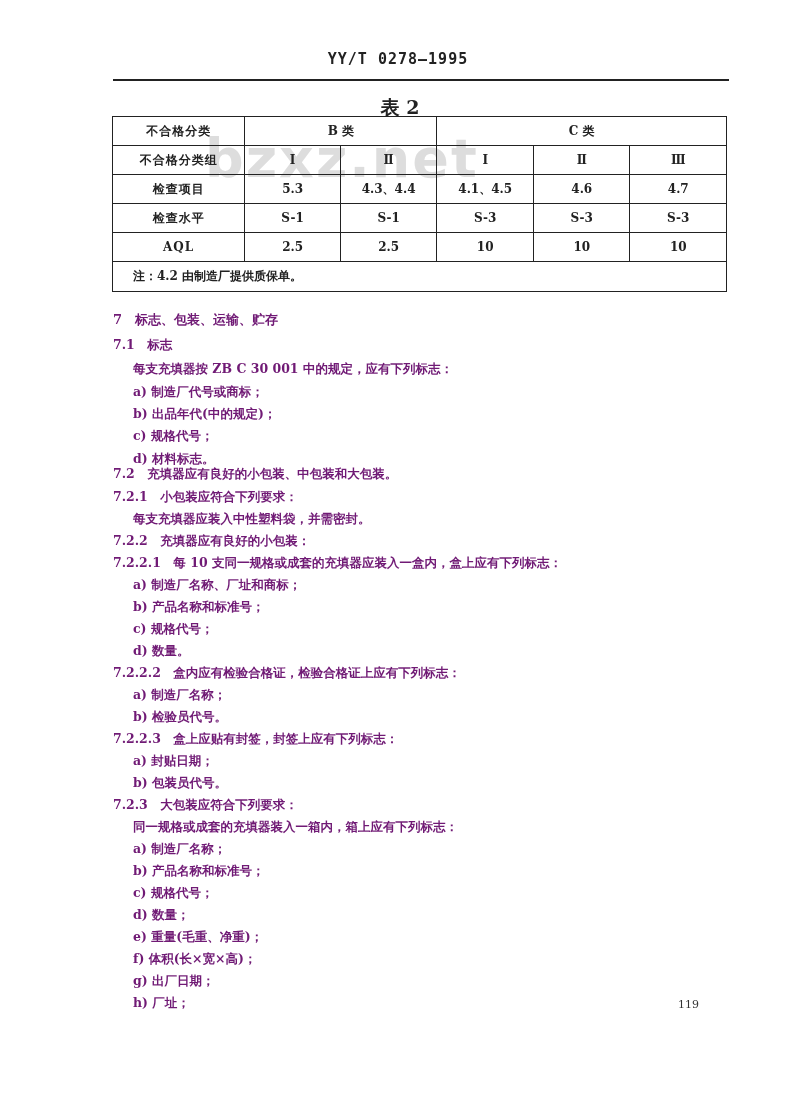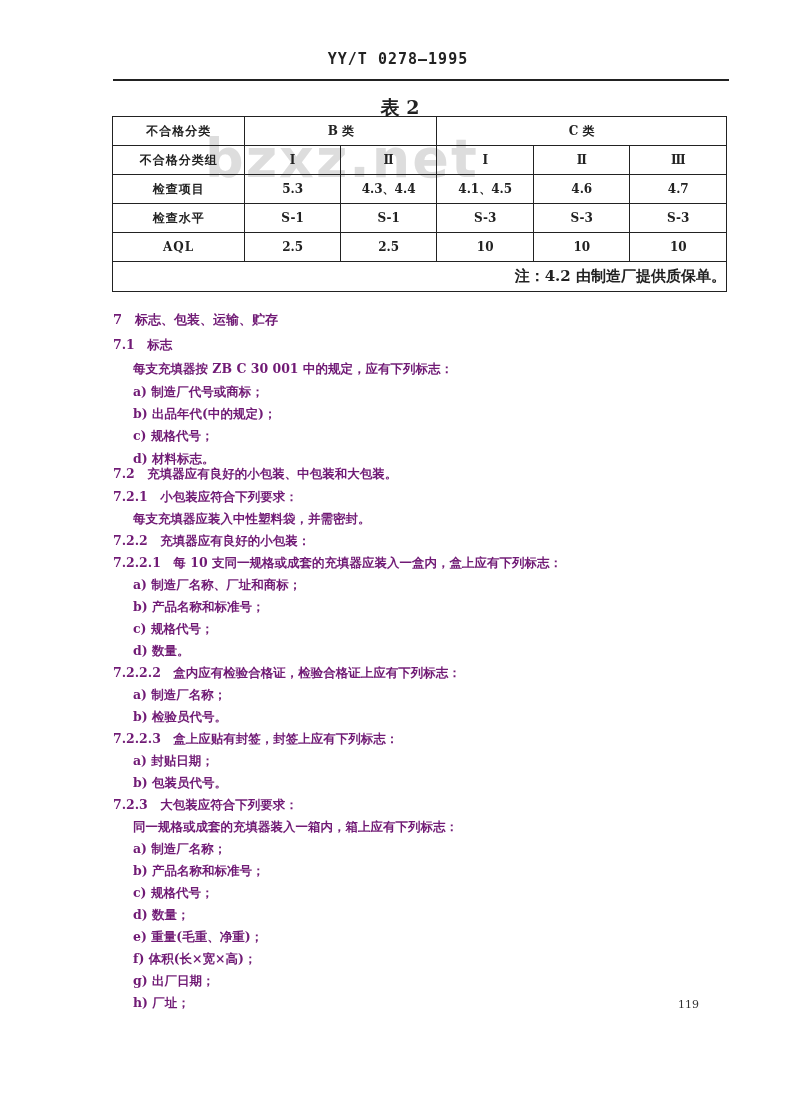--- a/index.html
+++ b/index.html
@@ -19,21 +19,21 @@
     font-size:54px; color:#d8d8d8; letter-spacing:2px; line-height:1; z-index:0; opacity:0.85;
   }
   table.t2 {
     position:absolute; left:112px; top:116px; width:615px; border-collapse:collapse; z-index:1;
     font-size:12px; color:#222; background:transparent;
   }
   table.t2 td {
     border:1.4px solid #222; text-align:center; font-weight:bold; padding:0; height:28px;
   }
   table.t2 td.rowhead { width:132px; letter-spacing:1px; }
-  table.t2 td.note { text-align:right; padding-left:12px; height:29px; font-size:15px; }
+  table.t2 td.note { text-align:left; padding-left:20px; height:29px; font-size:12px; }
   .body-text { font-size:12.5px; font-weight:bold; color:#701a75; white-space:nowrap; }
   .sec { left:113px; }
   .ind { left:133px; }
   .page-num { left:678px; top:998px; font-size:11px; color:#333; }
 </style>
 </head>
 <body>
 
 <div class="abs std-no">YY/T 0278—1995</div>
 <div class="abs rule"></div>

